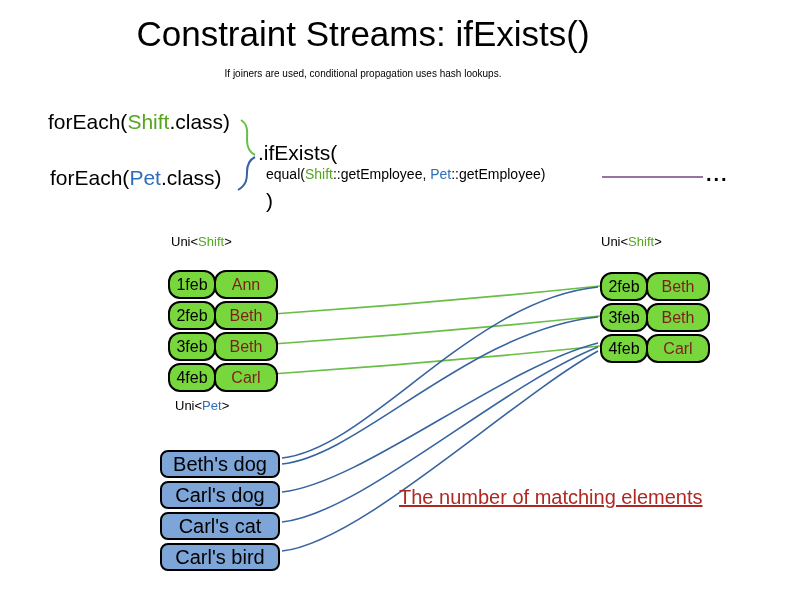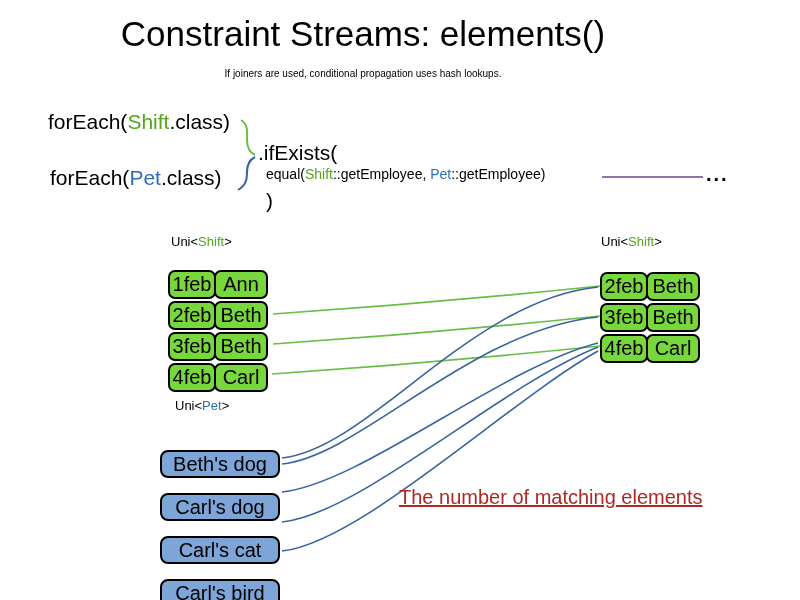--- a/index.html
+++ b/index.html
@@ -12,28 +12,28 @@
   .title{left:0;top:14px;width:726px;text-align:center;font-size:35px;font-weight:400;margin:0;}
   .subtitle{left:0;top:68px;width:726px;text-align:center;font-size:10px;}
   .code{font-size:21px;white-space:nowrap;}
   .code-small{font-size:14px;white-space:nowrap;}
   .t-shift{color:#55A51E;}
   .t-pet{color:#2D6EB9;}
   .ellipsis{font-size:20px;letter-spacing:2px;font-weight:bold;}
   .uni-label{font-size:13px;white-space:nowrap;}
   .srow{display:flex;margin-bottom:2px;}
   .cell{
-    box-sizing:border-box;height:29px;border:2px solid #000;border-radius:7px;
+    box-sizing:border-box;height:29px;border:2px solid #000;border-radius:12px;
     display:flex;align-items:center;justify-content:center;
-    background:#78D73C;font-size:20px;
+    background:#78D73C;font-size:16px;
   }
   .cell.date{width:48px;}
-  .cell.name{width:54px;margin-left:-2px;color:#000000;}
+  .cell.name{width:64px;margin-left:-2px;color:#7f1d1d;}
   .pet-box{
-    box-sizing:border-box;width:120px;height:28px;margin-bottom:15px;
+    box-sizing:border-box;width:120px;height:28px;margin-bottom:3px;
     border:2px solid #000;border-radius:8px;background:#7DA5D7;
     display:flex;align-items:center;justify-content:center;font-size:20px;
   }
   .note{font-size:20px;line-height:24px;color:#AF2823;white-space:nowrap;}
 </style>
 </head>
 <body>
 
 <div class="slide">
 
@@ -48,21 +48,21 @@
     <path d="M273,344 Q436,333 600,316" fill="none" stroke="#69BE46" stroke-width="1.6"></path>
     <path d="M272,374 Q436,363 600,346" fill="none" stroke="#69BE46" stroke-width="1.6"></path>
 
     <path d="M282,458 C370,448 470,300 598,287" fill="none" stroke="#3764A0" stroke-width="1.6"></path>
     <path d="M282,464 C360,456 470,330 598,317" fill="none" stroke="#3764A0" stroke-width="1.6"></path>
     <path d="M282,492 C360,484 500,368 598,343" fill="none" stroke="#3764A0" stroke-width="1.6"></path>
     <path d="M282,522 C360,514 500,386 598,347" fill="none" stroke="#3764A0" stroke-width="1.6"></path>
     <path d="M282,551 C360,543 510,400 598,351" fill="none" stroke="#3764A0" stroke-width="1.6"></path>
   </svg>
 
-  <h1 class="abs title">Constraint Streams: elements()</h1>
+  <h1 class="abs title">Constraint Streams: ifExists()</h1>
   <div class="abs subtitle">If joiners are used, conditional propagation uses hash lookups.</div>
 
   <div class="abs code" style="left:48px;top:110px;"><span>forEach(</span><span class="t-shift">Shift</span><span>.class)</span></div>
 
   <div class="abs code" style="left:50px;top:166px;"><span>forEach(</span><span class="t-pet">Pet</span><span>.class)</span></div>
 
   <div class="abs code" style="left:258px;top:141px;">.ifExists(</div>
 
   <div class="abs code-small" style="left:266px;top:166px;"><span>equal(</span><span class="t-shift">Shift</span><span>::getEmployee, </span><span class="t-pet">Pet</span><span>::getEmployee)</span></div>
 

